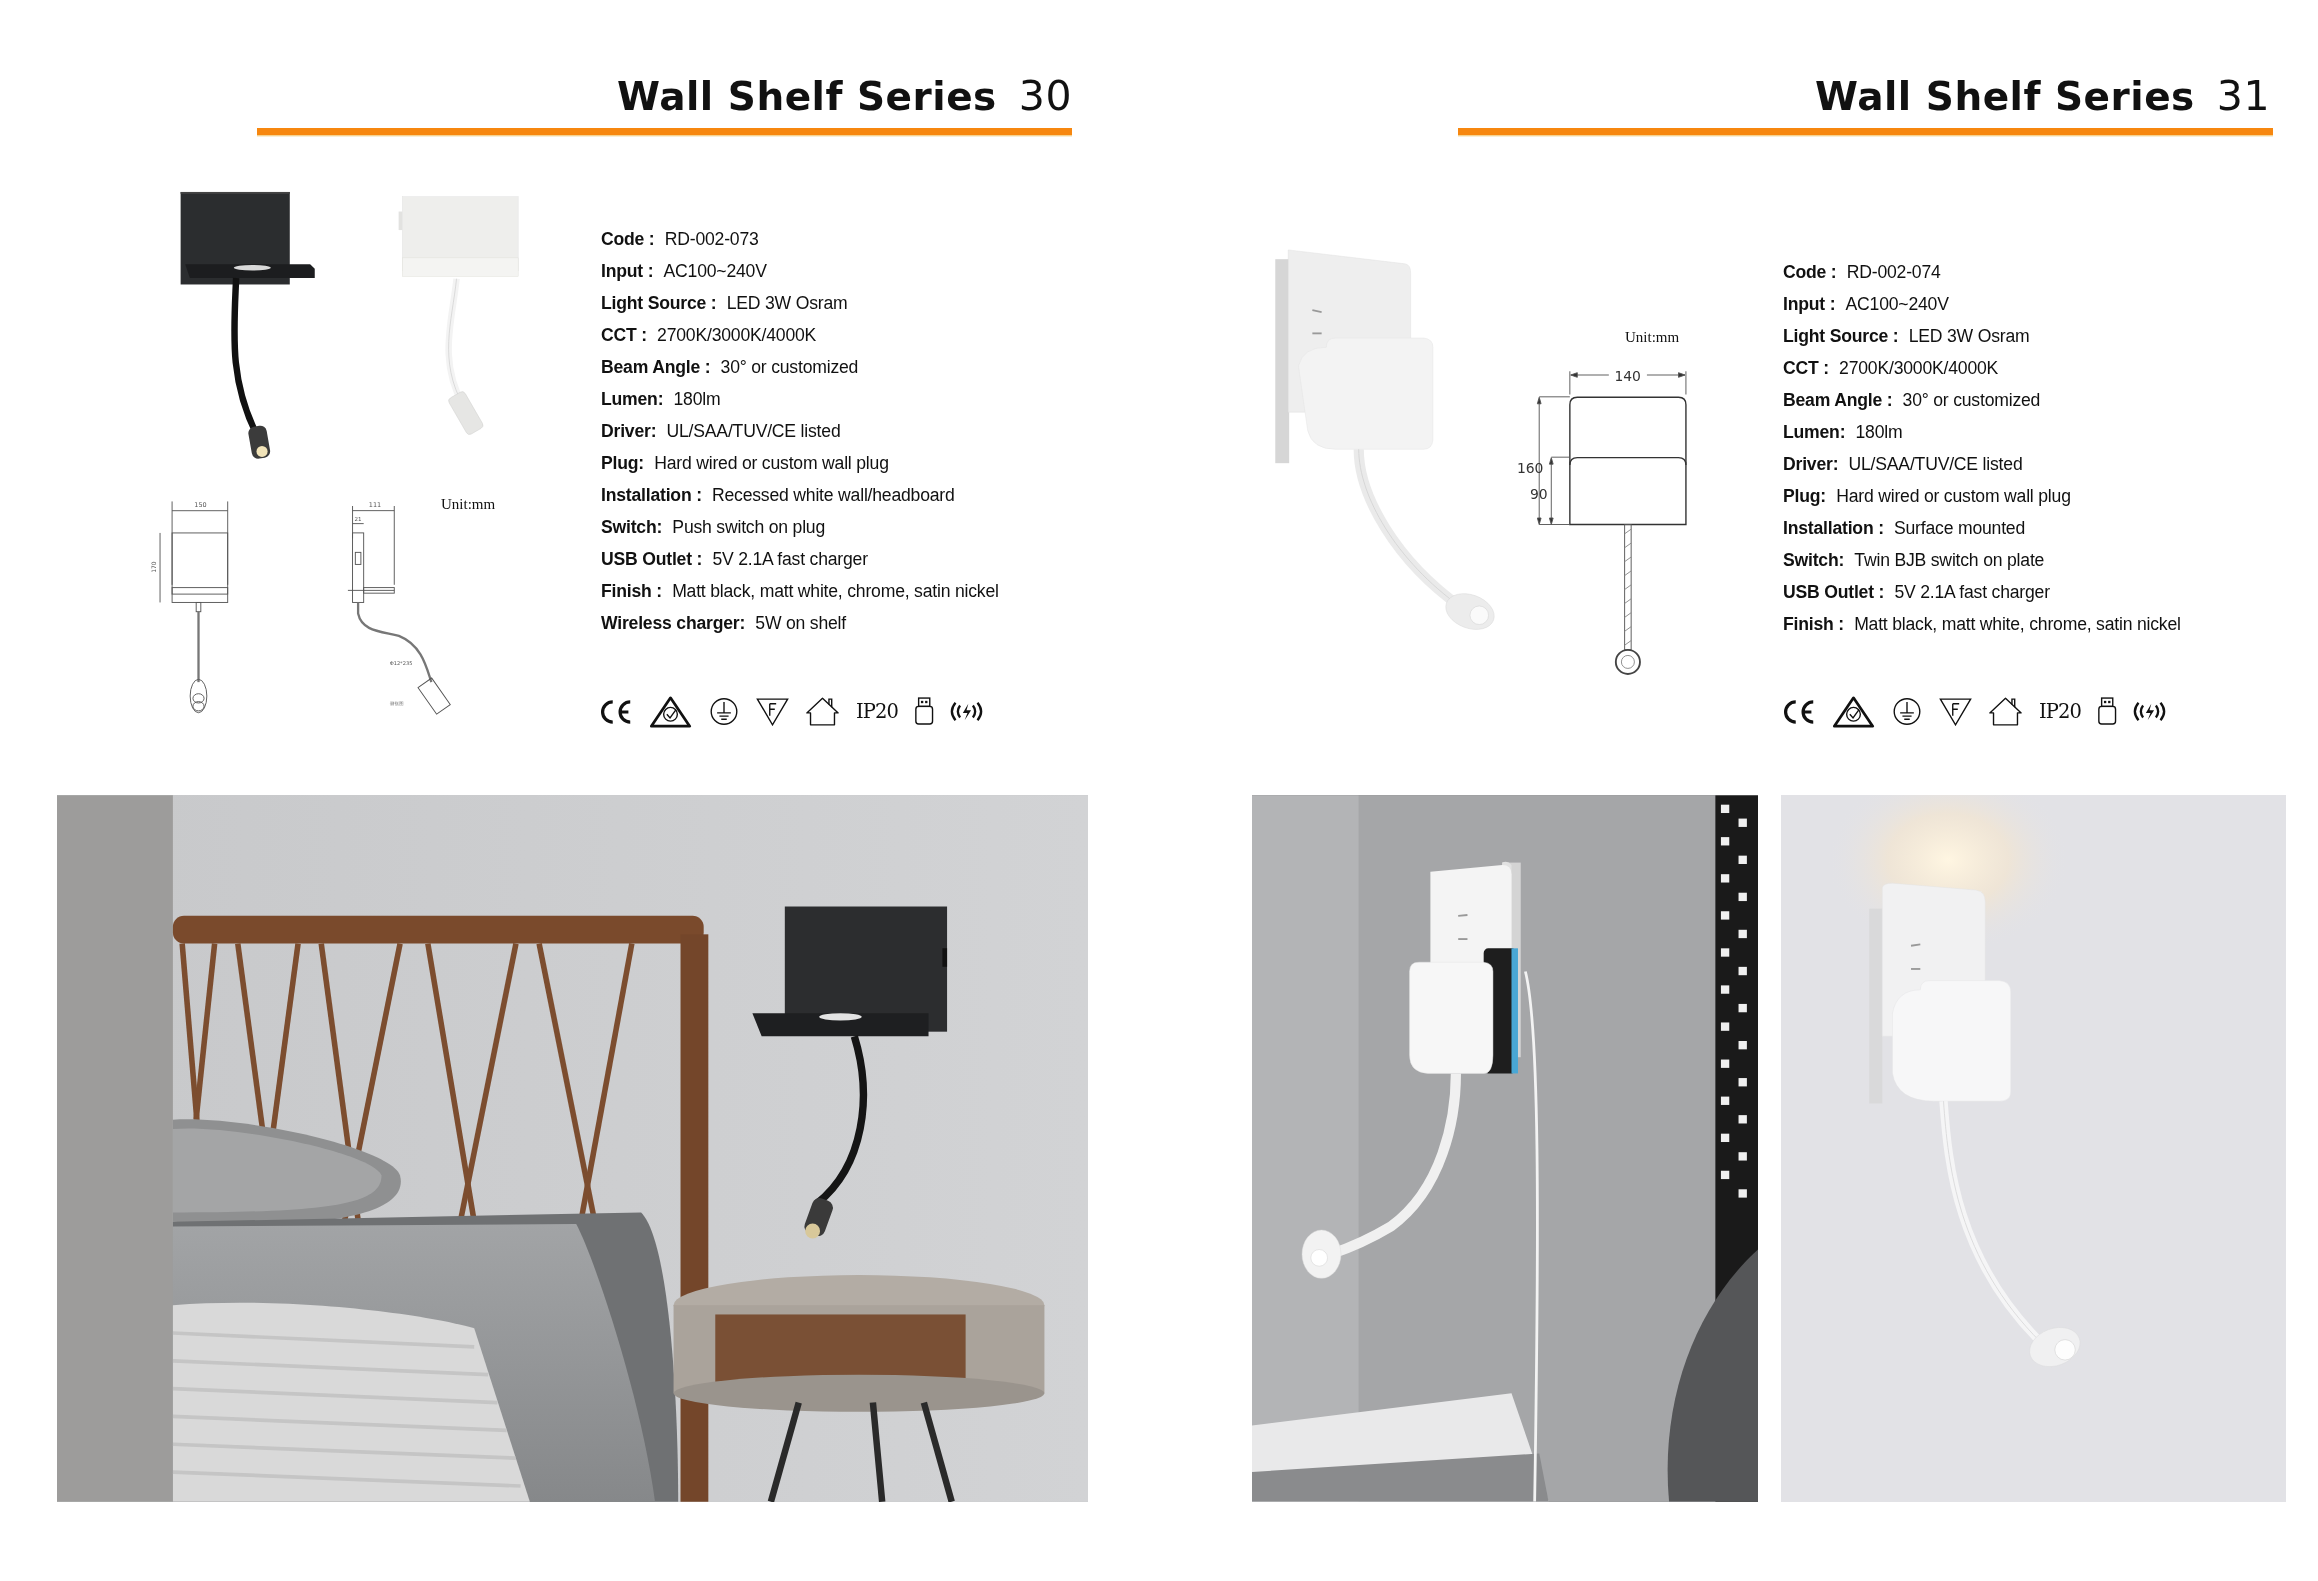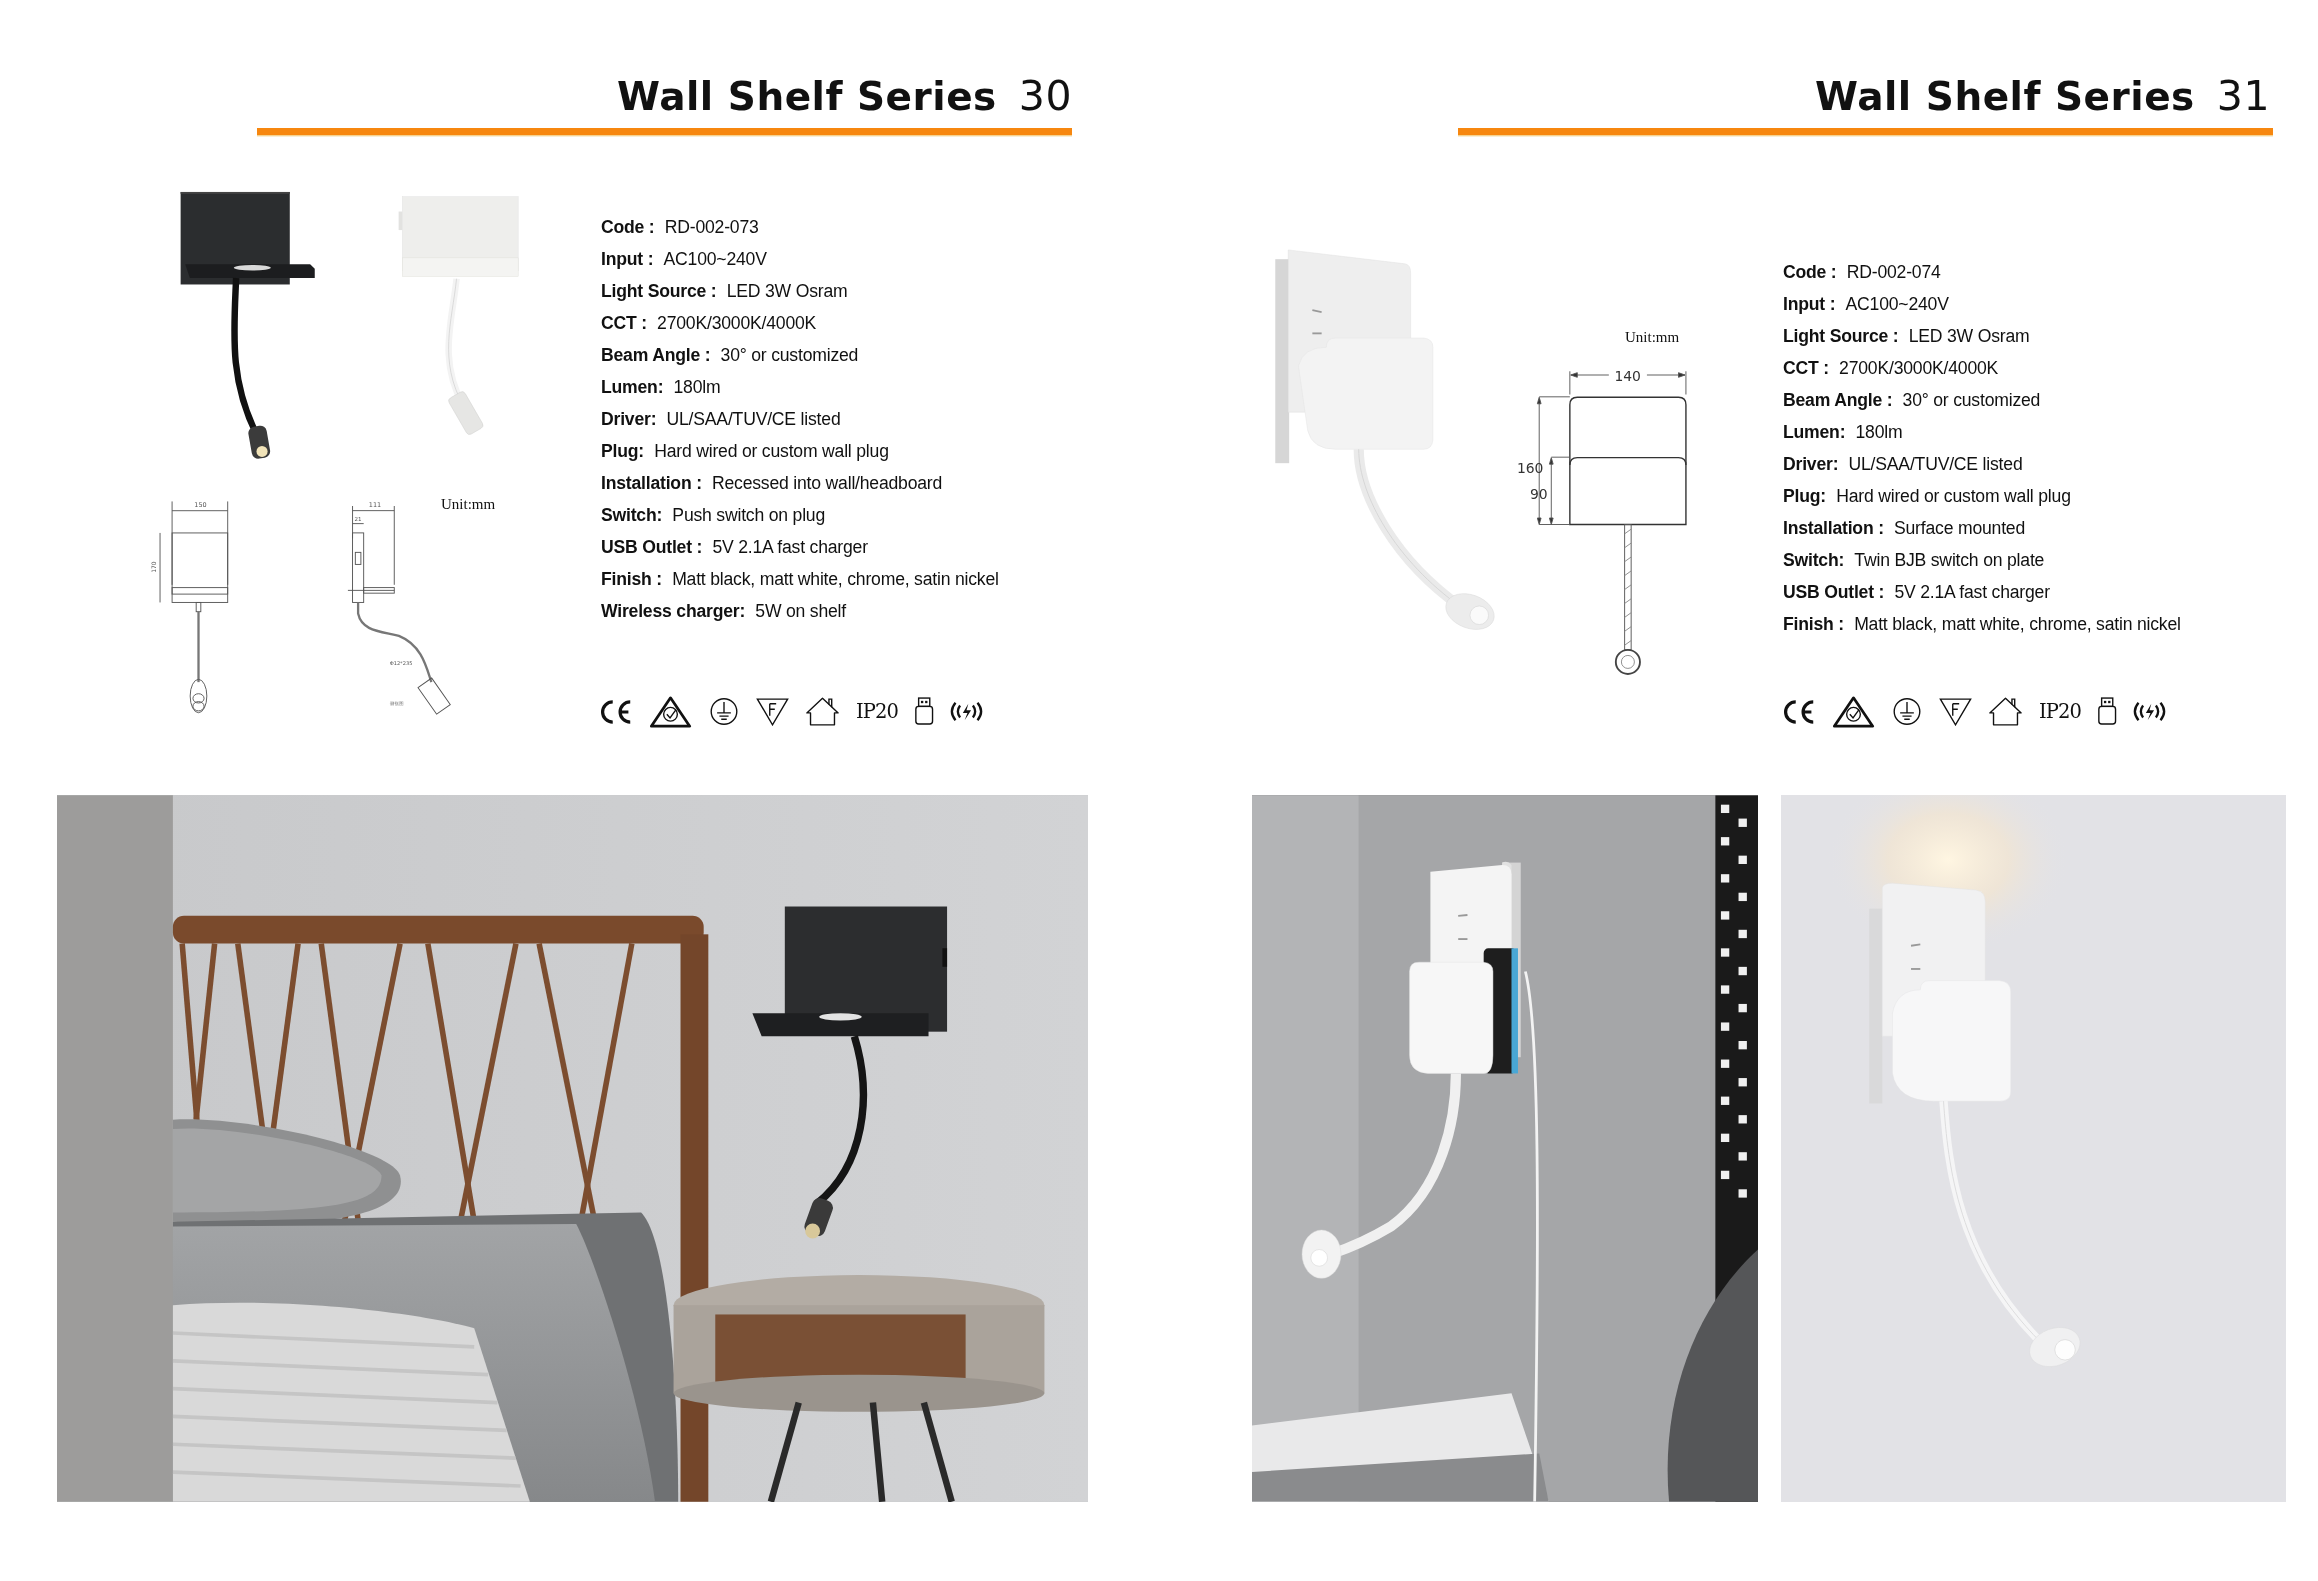--- a/index.html
+++ b/index.html
@@ -82,30 +82,30 @@
       <line x1="30" y1="212" x2="130" y2="212"></line>
       <rect x="64" y="206" width="66" height="12"></rect>
       <path d="M52,238 L52,262 C60,300 100,300 140,310 C190,330 200,380 210,410" stroke="#777" stroke-width="5"></path>
       <text x="120" y="372" font-size="11" fill="#555" stroke="none" font-family="DejaVu Sans, sans-serif">Φ12*235</text>
       <rect x="198" y="405" width="36" height="70" transform="rotate(-35 216 440)"></rect>
       <text x="120" y="460" font-size="10" fill="#777" stroke="none" font-family="DejaVu Sans, sans-serif">侧视图</text>
     </svg>
   </div>
   <div class="unit-label" style="left:441px; top:496px;">Unit:mm</div>
 
-  <div class="specs" style="left:601px; top:211px;">
+  <div class="specs" style="left:601px; top:223px;">
     <div class="spec-row"><span class="k">Code :</span><span class="v">RD-002-073</span></div>
     <div class="spec-row"><span class="k">Input :</span><span class="v">AC100~240V</span></div>
     <div class="spec-row"><span class="k">Light Source :</span><span class="v">LED 3W Osram</span></div>
     <div class="spec-row"><span class="k">CCT :</span><span class="v">2700K/3000K/4000K</span></div>
     <div class="spec-row"><span class="k">Beam Angle :</span><span class="v">30° or customized</span></div>
     <div class="spec-row"><span class="k">Lumen:</span><span class="v">180lm</span></div>
     <div class="spec-row"><span class="k">Driver:</span><span class="v">UL/SAA/TUV/CE listed</span></div>
     <div class="spec-row"><span class="k">Plug:</span><span class="v">Hard wired or custom wall plug</span></div>
-    <div class="spec-row"><span class="k">Installation :</span><span class="v">Recessed into wall/headboard</span></div>
+    <div class="spec-row"><span class="k">Installation :</span><span class="v">Recessed white wall/headboard</span></div>
     <div class="spec-row"><span class="k">Switch:</span><span class="v">Push switch on plug</span></div>
     <div class="spec-row"><span class="k">USB Outlet :</span><span class="v">5V 2.1A fast charger</span></div>
     <div class="spec-row"><span class="k">Finish :</span><span class="v">Matt black, matt white, chrome, satin nickel</span></div>
     <div class="spec-row"><span class="k">Wireless charger:</span><span class="v">5W on shelf</span></div>
   </div>
 
   <div class="cert-row" style="left:598px; top:662px;">
     <svg width="35" height="28" viewBox="0 0 76 60">
         <path d="M32,8 A22,22 0 1 0 32,52" stroke="#111" stroke-width="7" fill="none"></path>
         <path d="M70,8 A22,22 0 1 0 70,52 M50,30 H66" stroke="#111" stroke-width="7" fill="none"></path>

